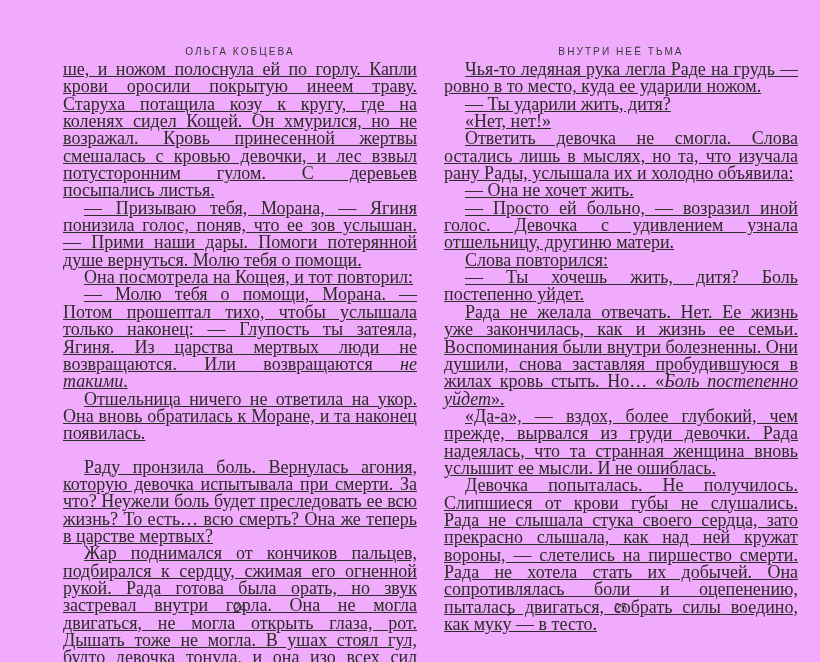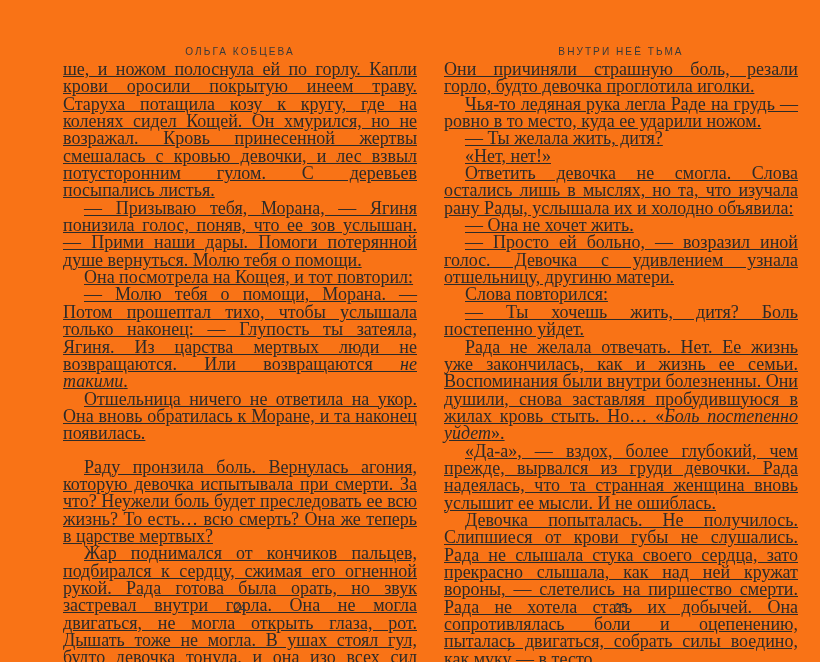--- a/index.html
+++ b/index.html
@@ -4,21 +4,21 @@
 <style>
   html, body {
     margin: 0;
     padding: 0;
     background: #ffffff;
   }
   .spread {
     position: relative;
     width: 820px;
     height: 662px;
-    background: #f97316;
+    background: #f0abfc;
     overflow: hidden;
     font-family: "Liberation Serif", serif;
   }
   .page {
     position: absolute;
     top: 0;
     width: 354px;
     height: 662px;
   }
   .page-left  { left: 63px; }
@@ -89,23 +89,22 @@
         <p class="indent"><span>Отшельница ничего не ответила на укор. Она вновь обратилась к Моране, и та наконец появилась.</span></p>
         <p class="indent scene-break"><span>Раду пронзила боль. Вернулась агония, которую девочка испытывала при смерти. За что? Неужели боль будет преследовать ее всю жизнь? То есть… всю смерть? Она же теперь в царстве мертвых?</span></p>
         <p class="indent"><span>Жар поднимался от кончиков пальцев, подбирался к сердцу, сжимая его огненной рукой. Рада готова была орать, но звук застревал внутри горла. Она не могла двигаться, не могла открыть глаза, рот. Дышать тоже не могла. В ушах стоял гул, будто девочка тонула, и она изо всех сил барахталась в своем сознании. В конце концов руки и ноги задергались. Грудь все еще сдавливала плита смерти, Рада пыталась судорожно дышать, но внутрь проникали лишь мелкие глотки воздуха.</span></p>
       </div>
     <div class="page-number">24</div>
   </div>
 
   <div class="page page-right">
     <div class="running-header">ВНУТРИ НЕЁ ТЬМА</div>
     <div class="page-body">
-        <p class=""><span>Они причиняли страшную боль, резали горло, будто девочка проглотила иголки.</span></p>
         <p class="indent"><span>Чья-то ледяная рука легла Раде на грудь — ровно в то место, куда ее ударили ножом.</span></p>
-        <p class="indent"><span>— Ты желала жить, дитя?</span></p>
+        <p class="indent"><span>— Ты ударили жить, дитя?</span></p>
         <p class="indent"><span>«Нет, нет!»</span></p>
         <p class="indent"><span>Ответить девочка не смогла. Слова остались лишь в мыслях, но та, что изучала рану Рады, услышала их и холодно объявила:</span></p>
         <p class="indent"><span>— Она не хочет жить.</span></p>
         <p class="indent"><span>— Просто ей больно, — возразил иной голос. Девочка с удивлением узнала отшельницу, другиню матери.</span></p>
         <p class="indent"><span>Слова повторился:</span></p>
         <p class="indent"><span>— Ты хочешь жить, дитя? Боль постепенно уйдет.</span></p>
         <p class="indent"><span>Рада не желала отвечать. Нет. Ее жизнь уже закончилась, как и жизнь ее семьи. Воспоминания были внутри болезненны. Они душили, снова заставляя пробудившуюся в жилах кровь стыть. Но… «</span><em>Боль постепенно уйдет</em><span>».</span></p>
         <p class="indent"><span>«Да-а», — вздох, более глубокий, чем прежде, вырвался из груди девочки. Рада надеялась, что та странная женщина вновь услышит ее мысли. И не ошиблась.</span></p>
         <p class="indent"><span>Девочка попыталась. Не получилось. Слипшиеся от крови губы не слушались. Рада не слышала стука своего сердца, зато прекрасно слышала, как над ней кружат вороны, — слетелись на пиршество смерти. Рада не хотела стать их добычей. Она сопротивлялась боли и оцепенению, пыталась двигаться, собрать силы воедино, как муку́ — в тесто.</span></p>
       </div>

